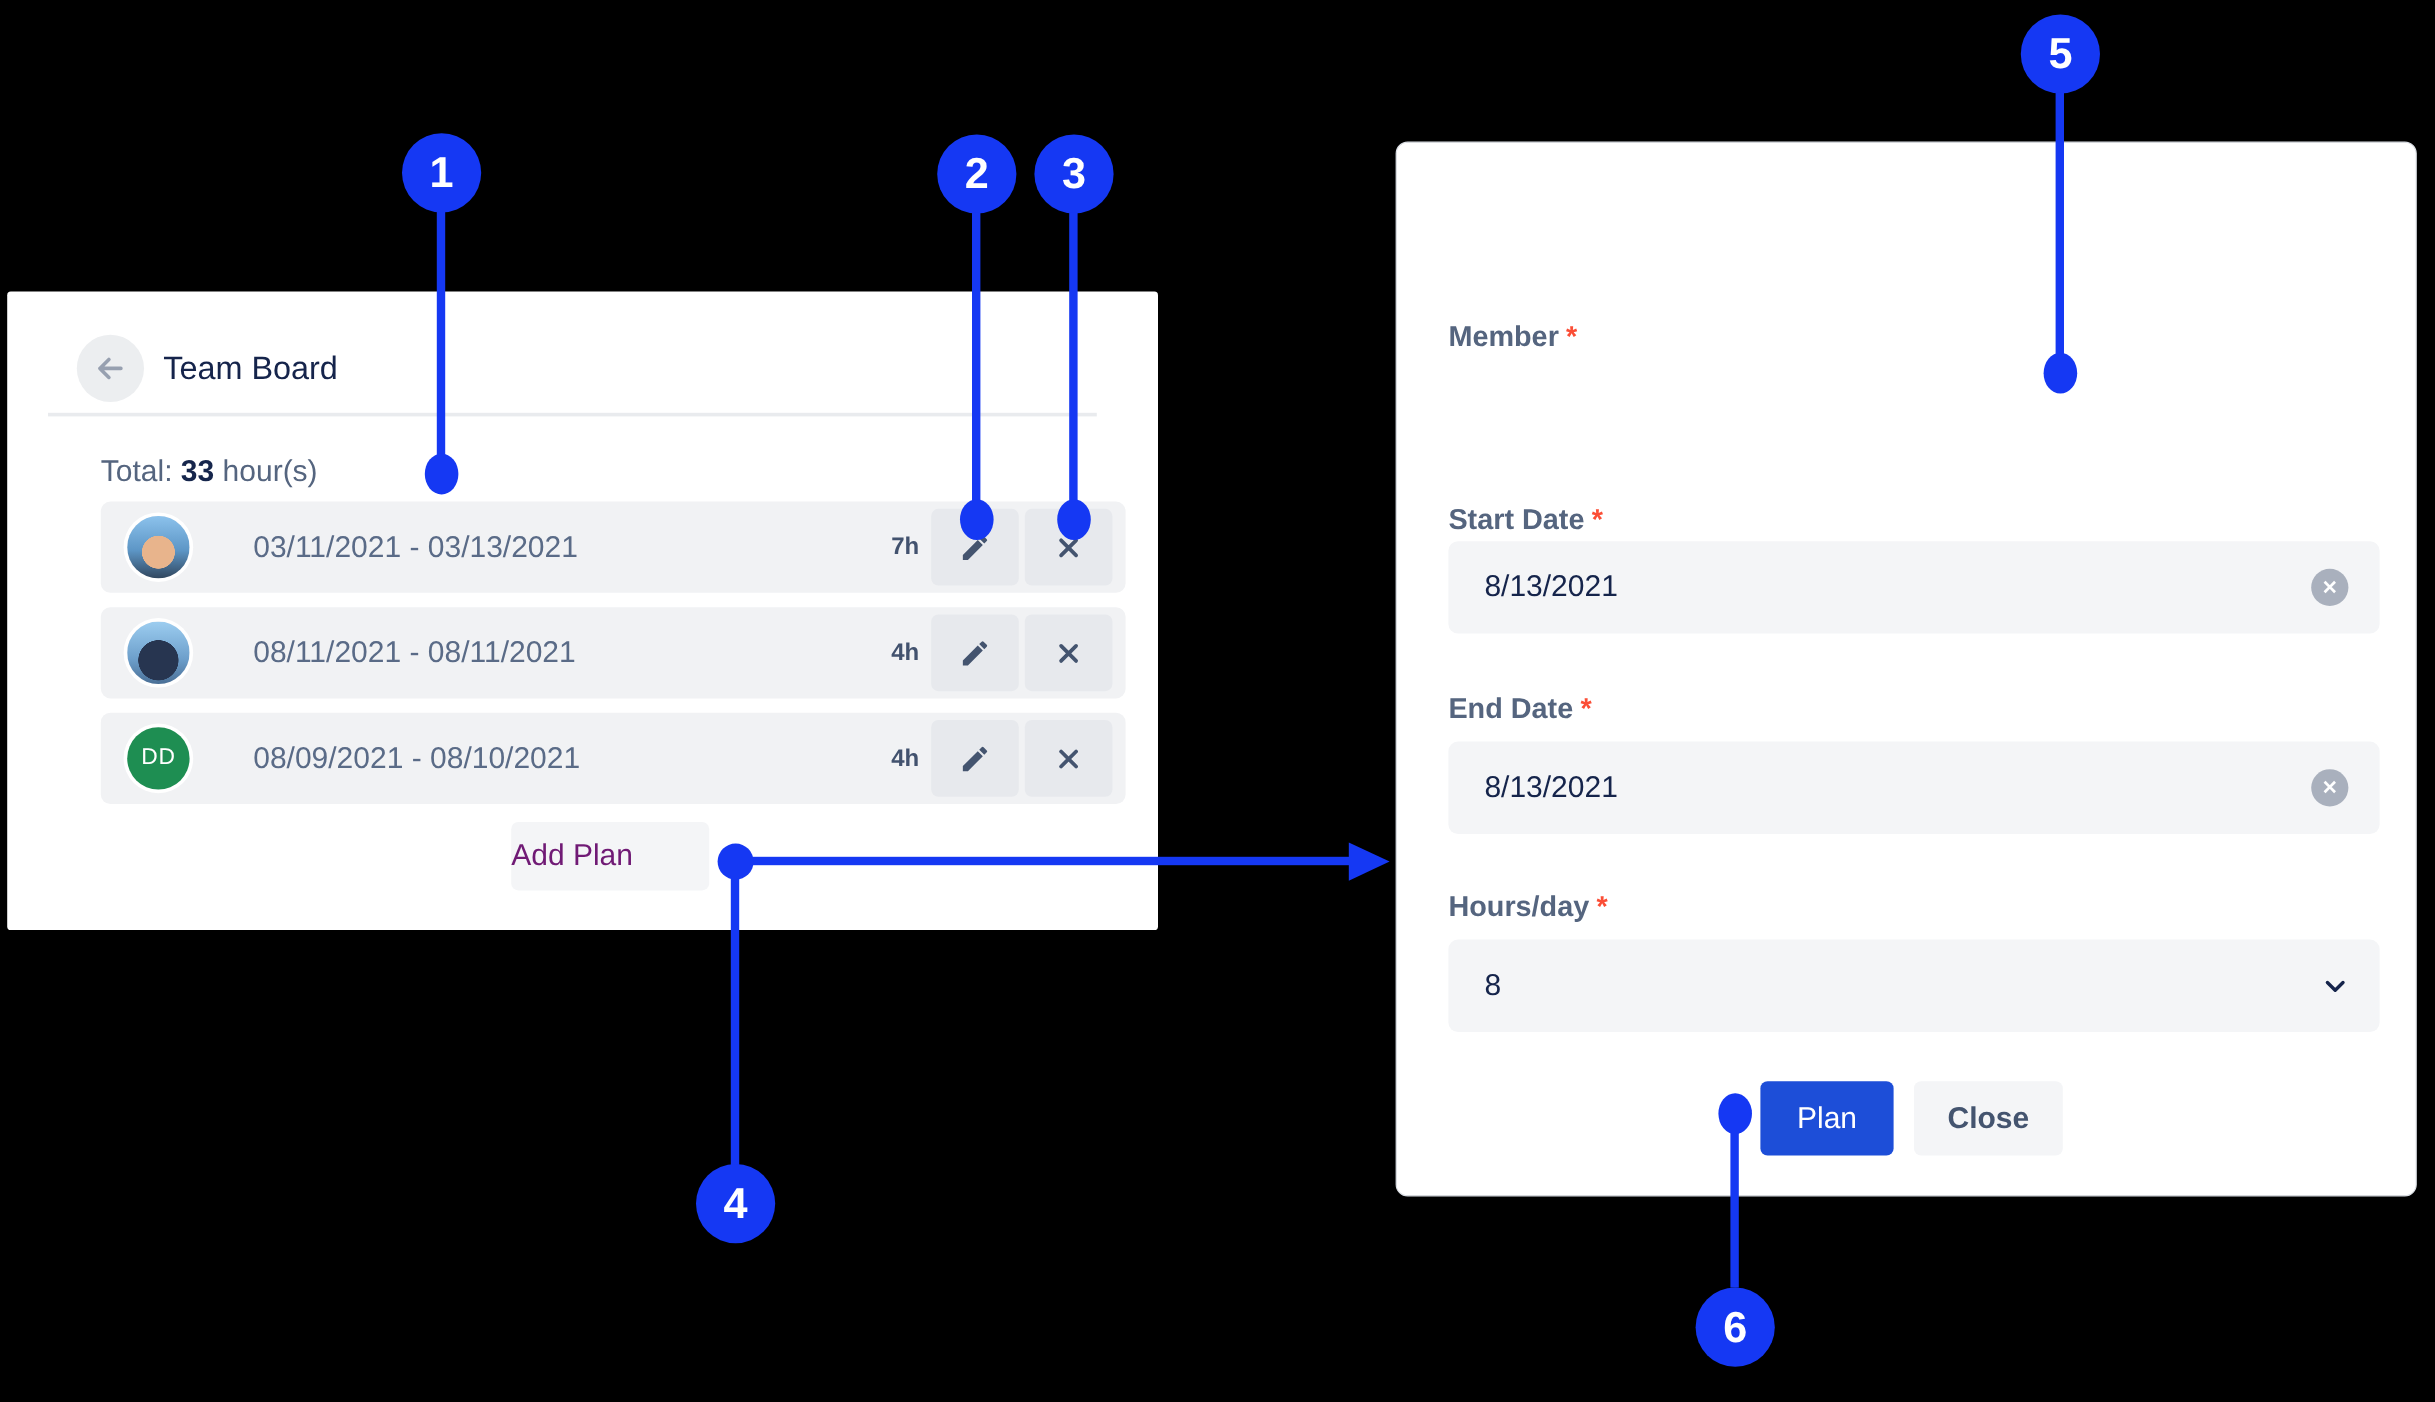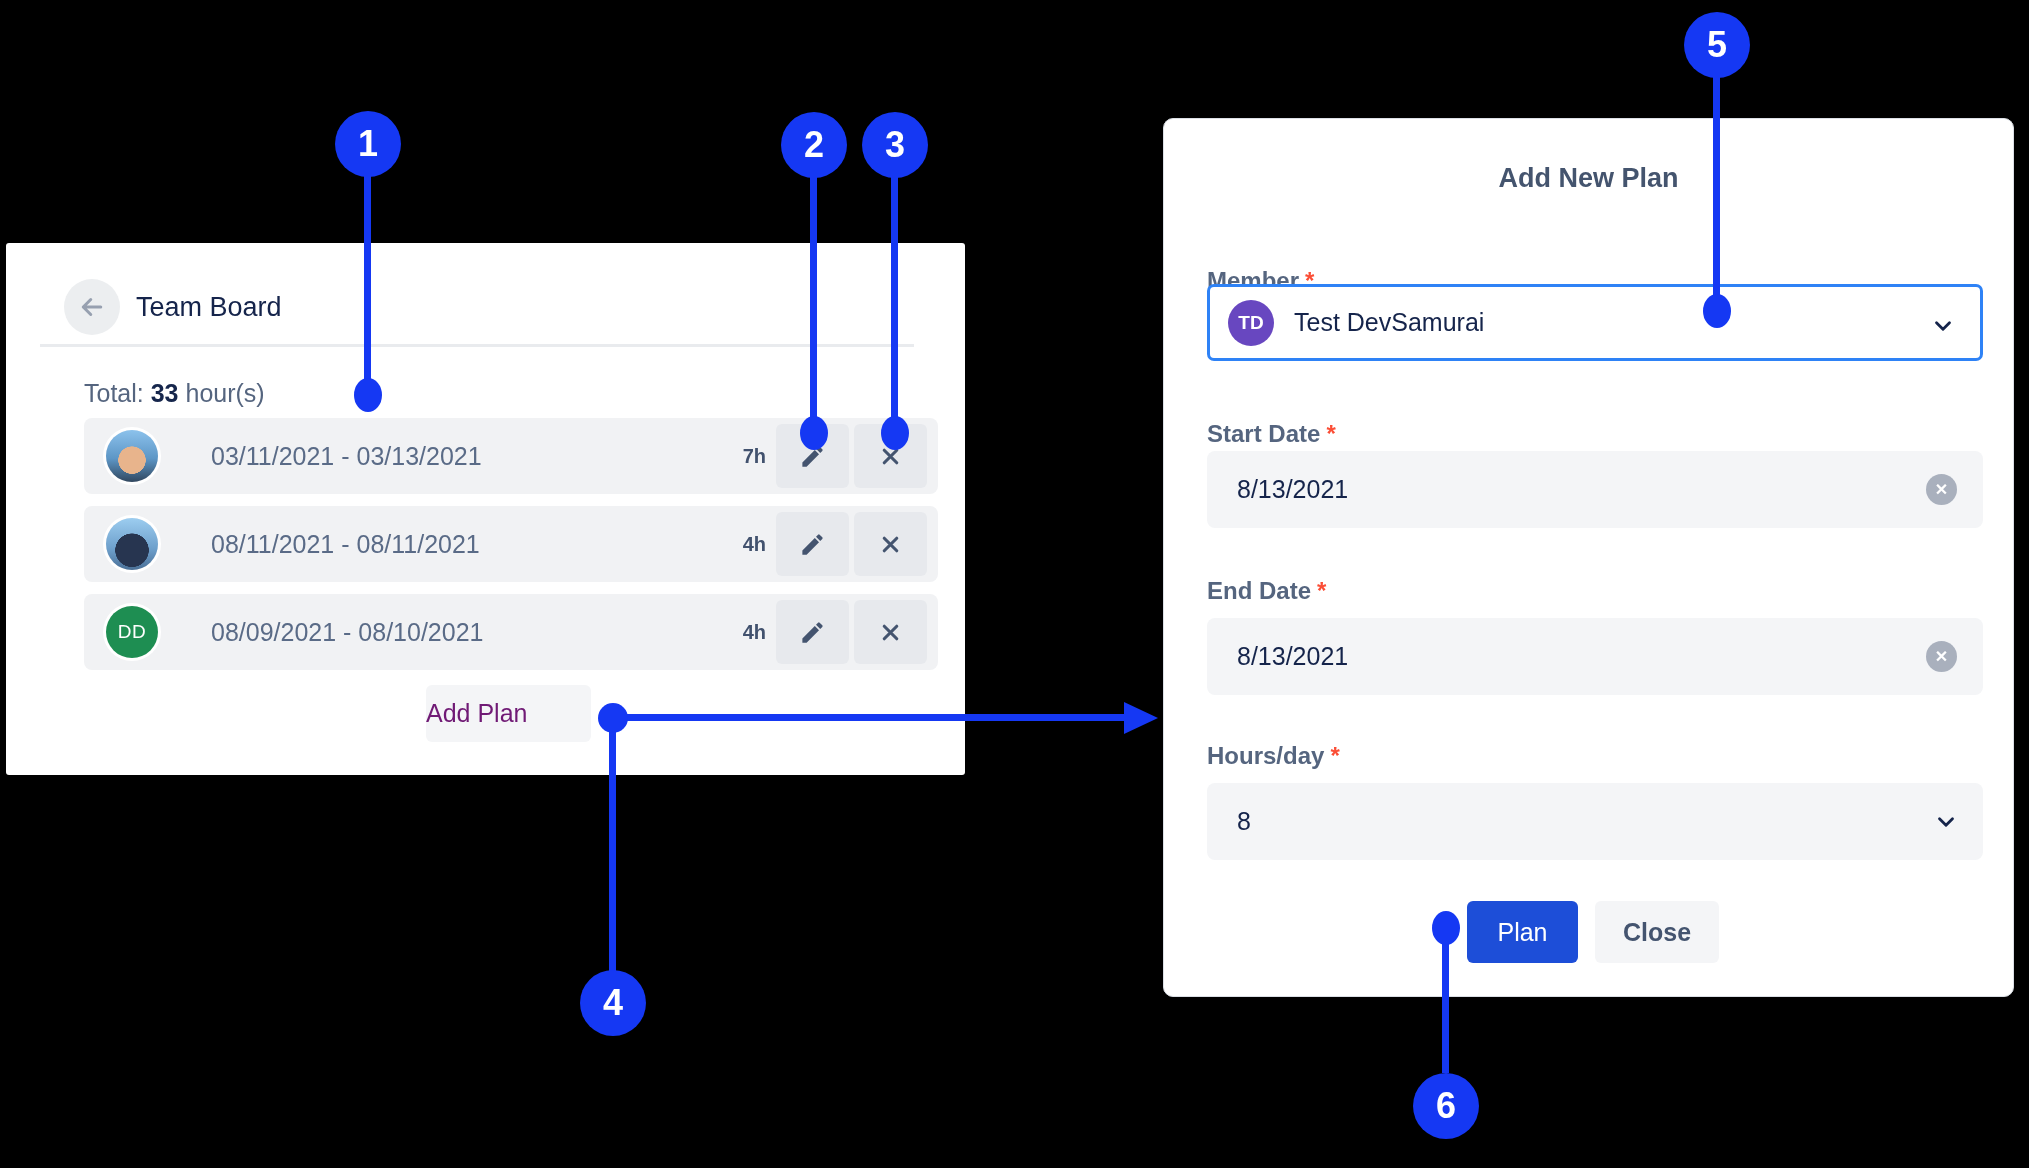--- a/index.html
+++ b/index.html
@@ -164,35 +164,23 @@
         </span>
       </div>
     </div>
 
     <div class="add-plan-btn">
       <span>Add Plan</span>
     </div>
   </div>
 
   <div class="form-panel">
-    <div class="form-title">Add New Plan</div>
 
     <div class="form-label lbl-member">
       <span>Member</span><span class="req">*</span>
-    </div>
-    <div class="member-select">
-      <div class="member-avatar">
-        <span>TD</span>
-      </div>
-      <span class="member-name">Test DevSamurai</span>
-      <span class="chev icon-flex">
-        <svg width="26" height="26" viewBox="0 0 24 24" fill="none">
-            <path d="M6 9l6 6 6-6" stroke="#15244b" stroke-width="2.6" stroke-linecap="round" stroke-linejoin="round"></path>
-          </svg>
-      </span>
     </div>
 
     <div class="form-label lbl-start">
       <span>Start Date</span><span class="req">*</span>
     </div>
     <div class="form-input inp-start">
       <span class="input-value">8/13/2021</span>
       <span class="clear-icon">✕</span>
     </div>
 

